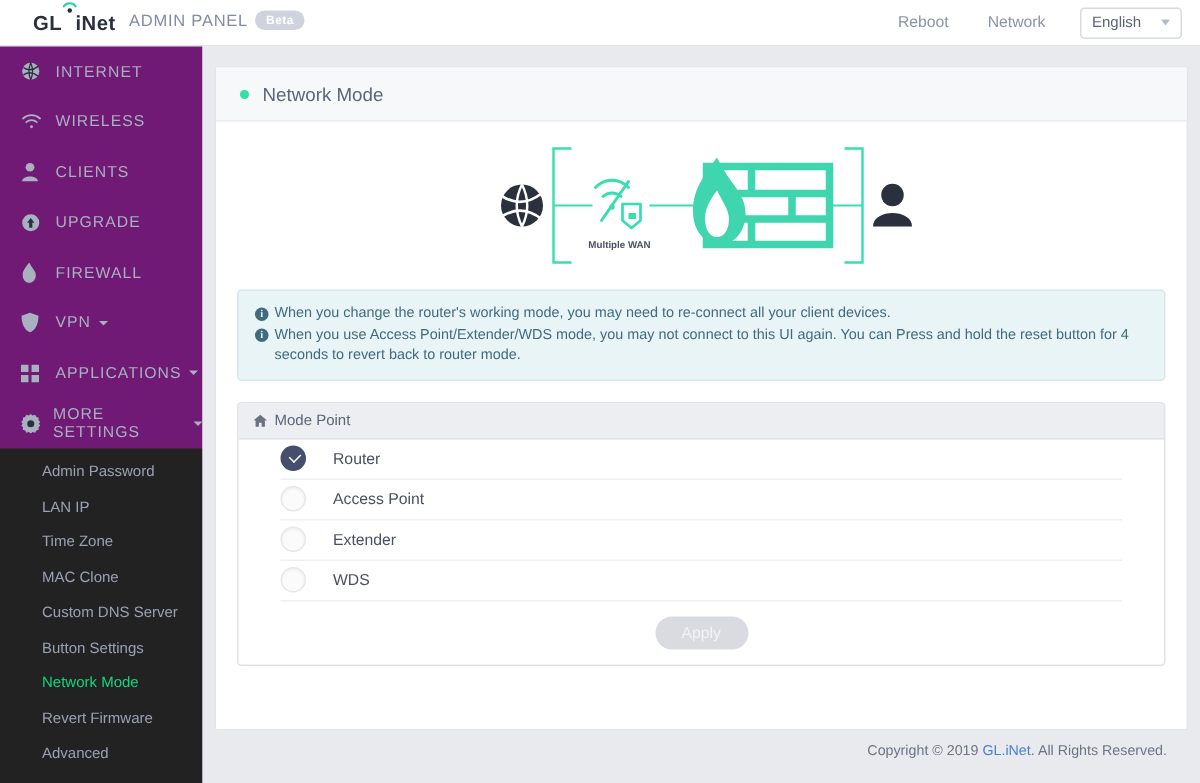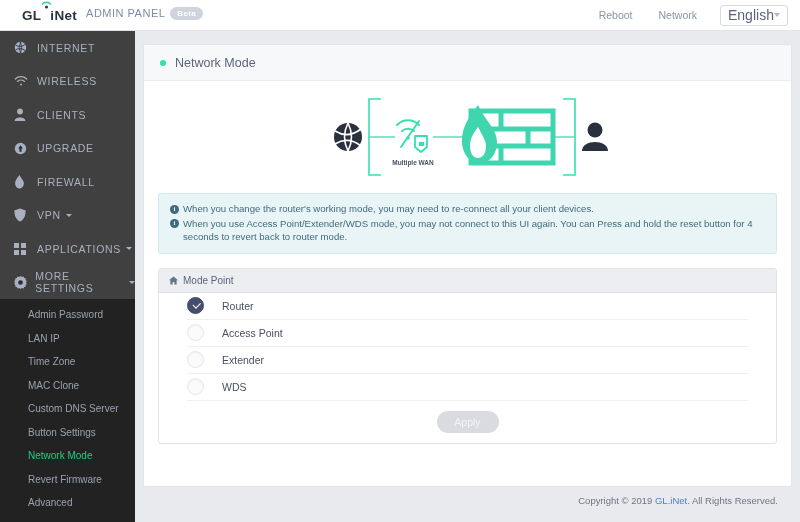--- a/index.html
+++ b/index.html
@@ -34,30 +34,30 @@
     margin-left: auto; display: flex; align-items: center; margin-right: 12px; gap: 0;
   }
   .topbar-link {
     font-size: 10.5px; color: #8a93a8; text-decoration: none; padding: 0 13px; cursor: pointer;
   }
   .lang-select {
     margin-left: 10px; width: 68px; height: 21px; border: 1px solid #d8dae1; border-radius: 3px;
     background: #fff; display: flex; align-items: center; justify-content: space-between;
     padding: 0 7px; cursor: pointer;
   }
-  .lang-select .lbl { font-size: 14px; color: #5a6478; }
+  .lang-select .lbl { font-size: 10px; color: #5a6478; }
   .caret-dn {
     width: 0; height: 0; border-left: 3.5px solid transparent; border-right: 3.5px solid transparent;
     border-top: 4px solid #b4bac7;
   }
 
   
   .sidebar {
     position: absolute; top: 31px; left: 0; width: 135px; height: 491px;
-    background: #404040; overflow: hidden;
+    background: #701a75; overflow: hidden;
   }
   .nav-item {
     height: 33.5px; display: flex; align-items: center; padding-left: 14px;
     color: #a9b0c0; font-size: 10.5px; letter-spacing: .7px; cursor: pointer;
   }
   .nav-item .ic { width: 22px; display: flex; align-items: center; color: #a9b0c0; }
   .nav-item .txt { margin-left: 1px; }
   .nav-caret {
     width: 0; height: 0; margin-left: 5px;
     border-left: 3px solid transparent; border-right: 3px solid transparent;

